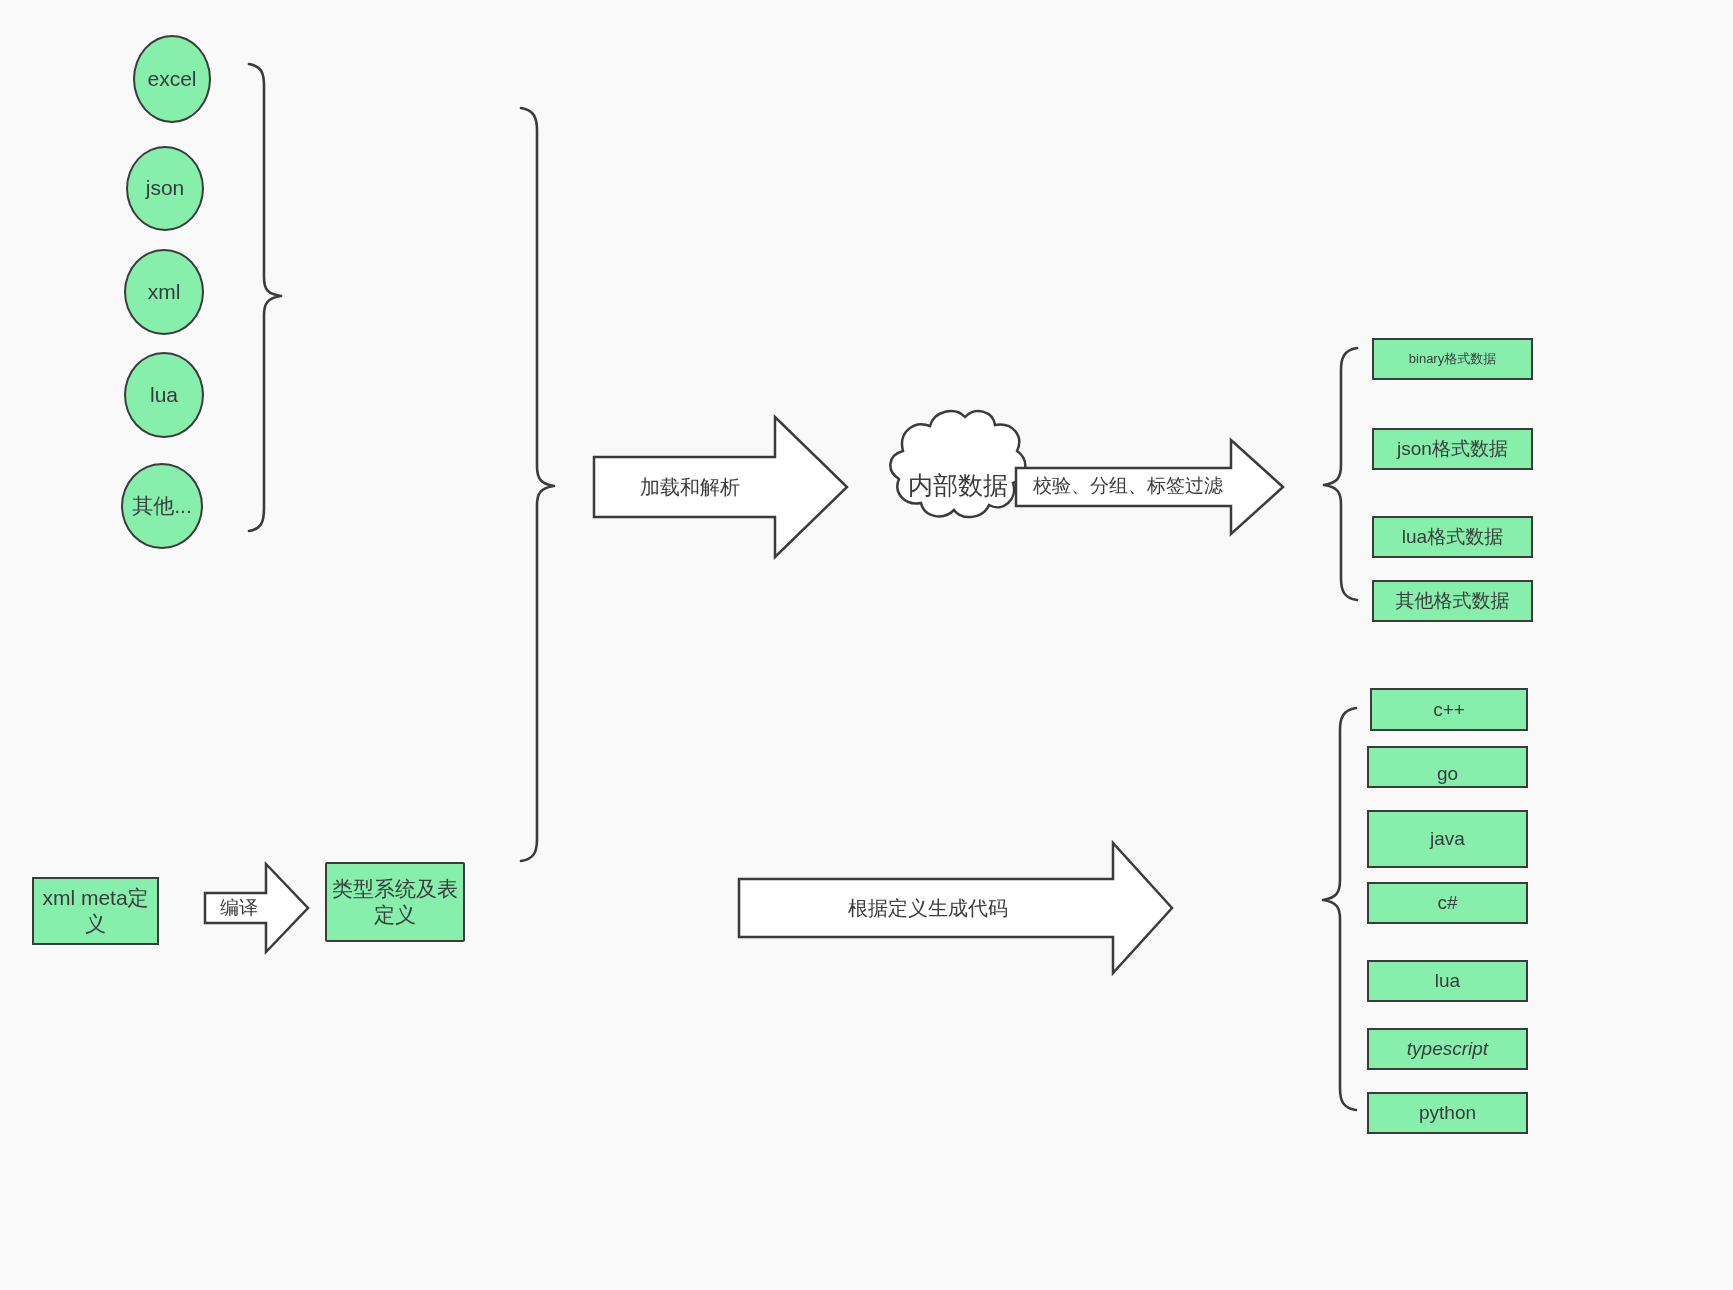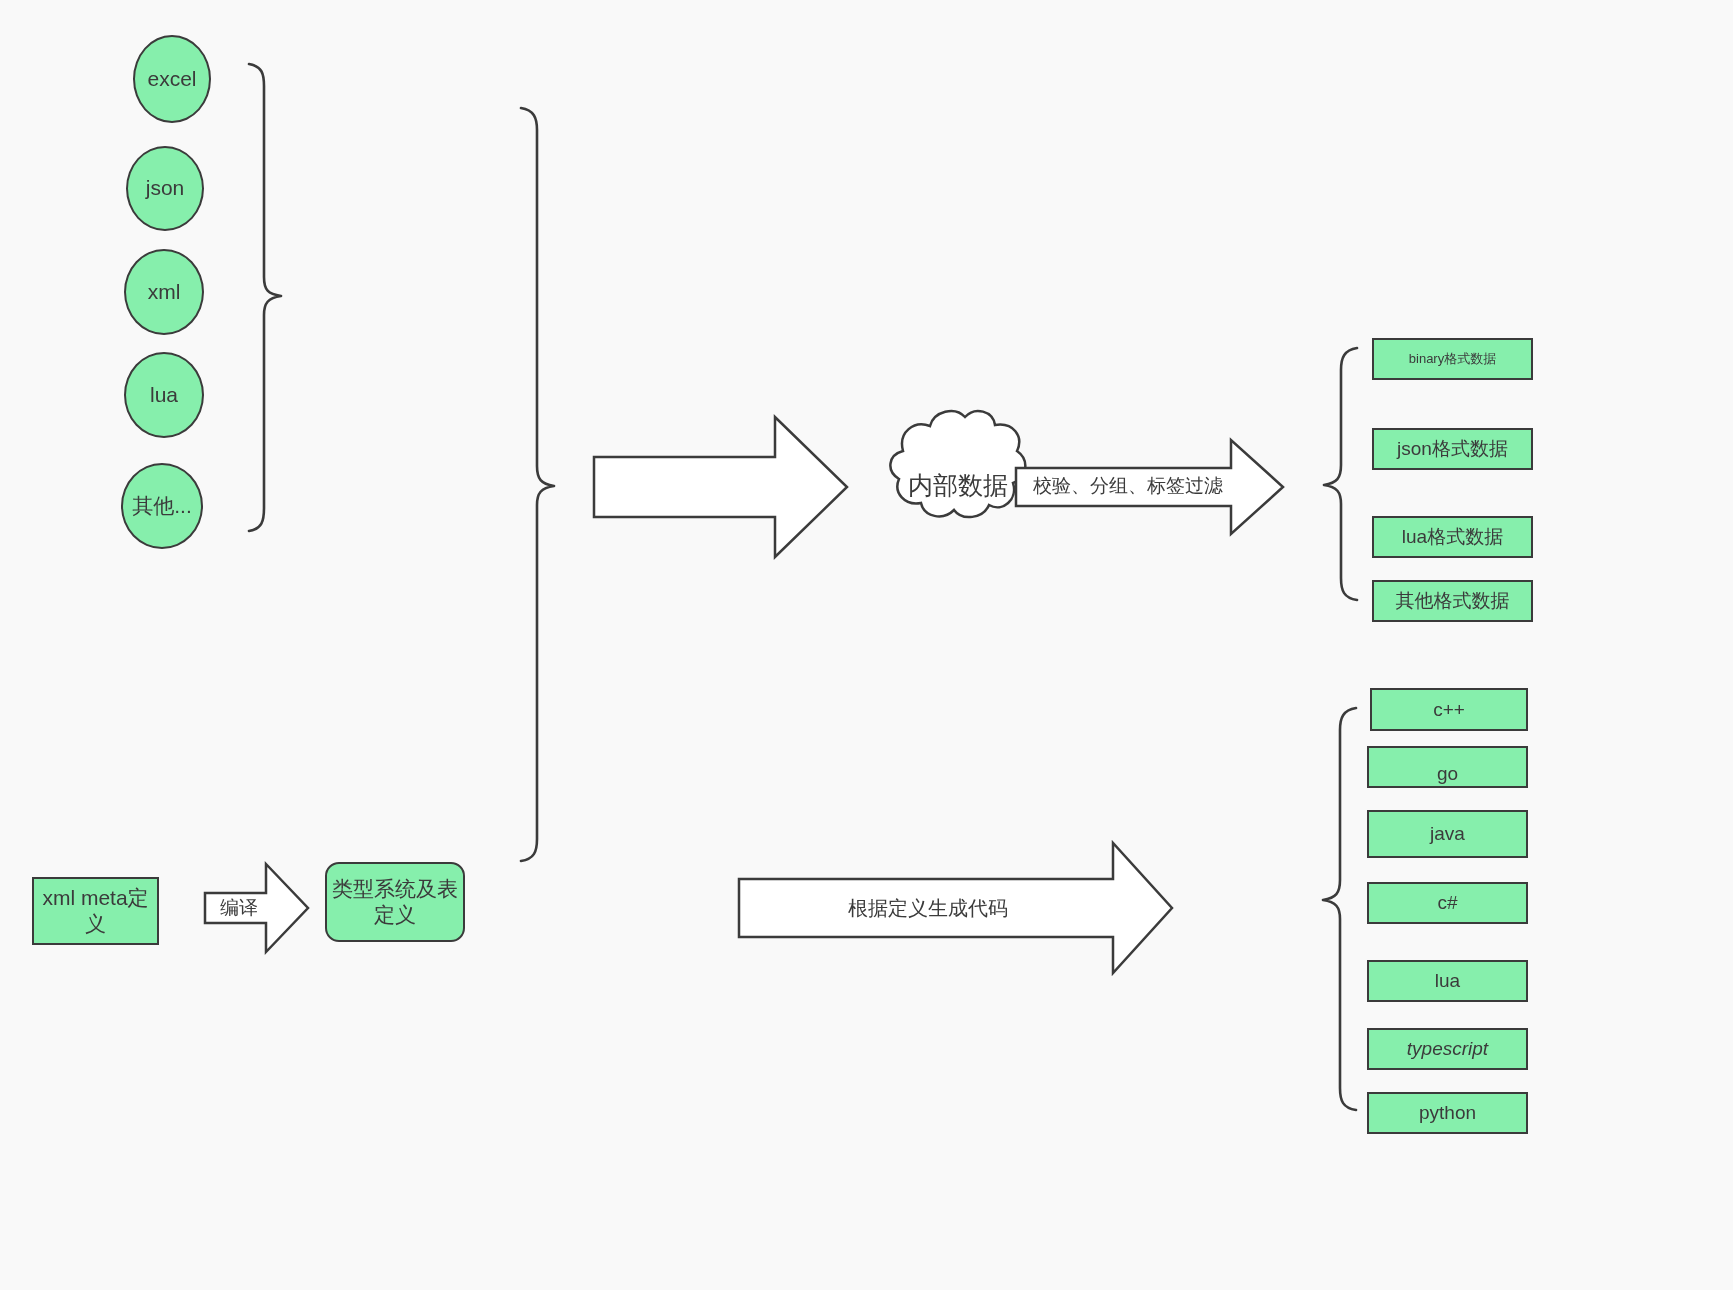--- a/index.html
+++ b/index.html
@@ -35,21 +35,21 @@
     white-space: pre-line;
   }
   .ellipse {
     border-radius: 50%;
     font-size: 21px;
   }
   .rect {
     font-size: 21px;
   }
   .rect-round {
-    border-radius: 14px;
+    border-radius: 2px;
     font-size: 21px;
   }
   .label-on-shape {
     position: absolute;
     display: flex;
     align-items: center;
     justify-content: center;
     text-align: center;
     font-size: 20px;
     color: #3b3b3b;
@@ -128,20 +128,23 @@
     <span>xml</span>
   </div>
   <div class="node ellipse" style="left:124px; top:352px; width:80px; height:86px;">
     <span>lua</span>
   </div>
   <div class="node ellipse" style="left:121px; top:463px; width:82px; height:86px;">
     <span>其他...</span>
   </div>
 
 
+  <div class="label-on-shape" style="left:600px; top:457px; width:180px; height:60px;">
+    <span>加载和解析</span>
+  </div>
 
   <div class="label-on-shape" style="left:896px; top:455px; width:124px; height:60px; font-size:25px;">
     <span>内部数据</span>
   </div>
 
   <div class="label-on-shape" style="left:1022px; top:463px; width:212px; height:48px; font-size:19px;font-family:Liberation Mono, monospace;">
     <span>校验、分组、标签过滤</span>
   </div>
 
   <div class="label-on-shape" style="left:208px; top:893px; width:62px; height:30px; font-size:19px;">
@@ -174,21 +177,21 @@
   <div class="node rect" style="left:1372px; top:580px; width:161px; height:42px; font-size:19px;">
     <span>其他格式数据</span>
   </div>
 
   <div class="node rect" style="left:1370px; top:688px; width:158px; height:43px; font-size:19px;">
     <span>c++</span>
   </div>
   <div class="node rect" style="left:1367px; top:746px; width:161px; height:42px; font-size:19px;align-items:flex-end;">
     <span>go</span>
   </div>
-  <div class="node rect" style="left:1367px; top:810px; width:161px; height:48px; font-size:19px;">
+  <div class="node rect" style="left:1367px; top:810px; width:161px; height:58px; font-size:19px;">
     <span>java</span>
   </div>
   <div class="node rect" style="left:1367px; top:882px; width:161px; height:42px; font-size:19px;">
     <span>c#</span>
   </div>
   <div class="node rect" style="left:1367px; top:960px; width:161px; height:42px; font-size:19px;">
     <span>lua</span>
   </div>
   <div class="node rect" style="left:1367px; top:1028px; width:161px; height:42px; font-size:19px;font-style:italic;">
     <span>typescript</span>

